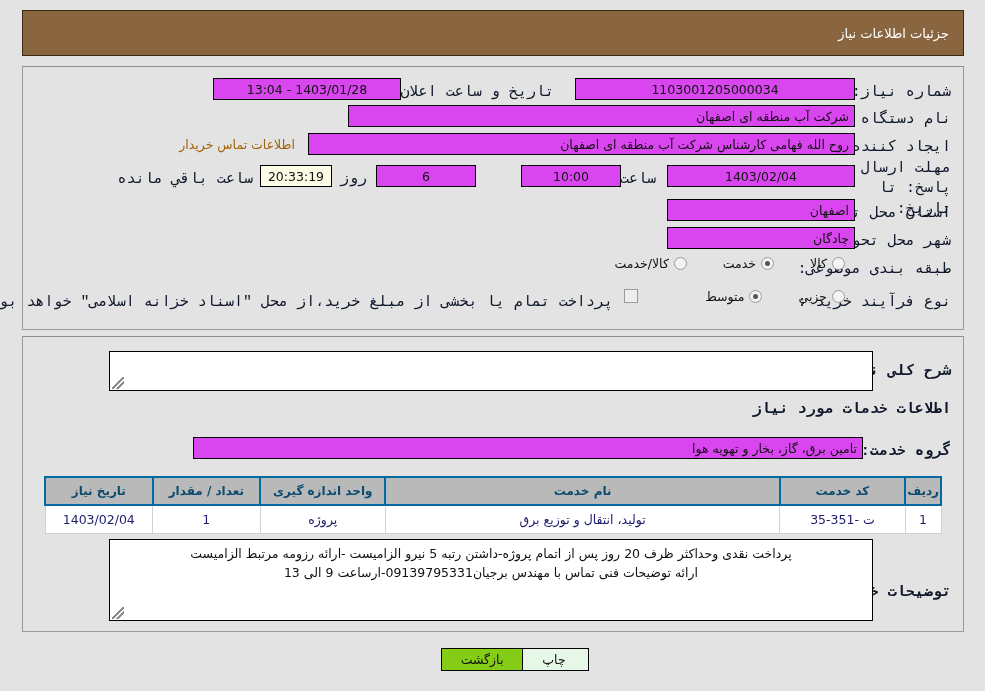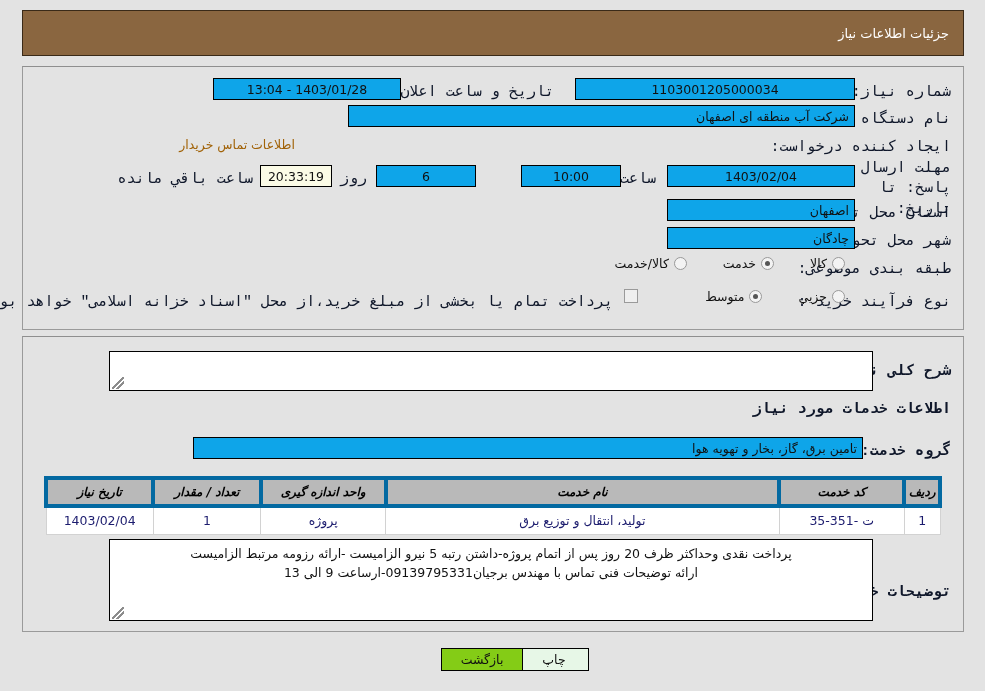--- a/index.html
+++ b/index.html
@@ -56,21 +56,21 @@
     position: absolute; background: #e3e3e3;
     border: 1px solid #9a9a9a; border-top-color: #8f8f8f;
     z-index: 1;
   }
   #panel-top    { left: 22px; top: 66px;  width: 942px; height: 264px; }
   #panel-bottom { left: 22px; top: 336px; width: 942px; height: 296px; }
 
   .lbl { position: absolute; font-size: 15px; color: #0f172a; white-space: nowrap; font-family: Liberation Mono, monospace; }
   .lbl-bold { font-weight: bold; }
   .fld {
-    position: absolute; background: #0ea5e9; border: 1px solid #000;
+    position: absolute; background: #d946ef; border: 1px solid #000;
     font-size: 12.5px; color: #111; display: flex; align-items: center;
     padding: 0 5px; direction: rtl; height: 22px;
   }
   .fld.center { justify-content: center; }
   .fld.rightt { justify-content: flex-start; }
   .fld.ltr { direction: ltr; }
   .fld.timer { background: #fbfbe6; }
 
   .linktext {
     position: absolute; font-size: 12.5px; color: #a16207; white-space: nowrap;
@@ -108,22 +108,22 @@
       linear-gradient(135deg, transparent 66%, #8d8d8d 66%, #8d8d8d 77%, transparent 77%);
   }
 
   
   .tbl {
     position: absolute; left: 44px; top: 476px; width: 898px;
     border-collapse: collapse; font-size: 12.5px; z-index: 2;
     border: 1px solid #aaa;
   }
   .tbl th {
-    background: #b9b9b9; color: #000000; font-weight: bold;
-    border: 4px solid #0369a1; height: 28px; font-size: 12px; font-style: italic;
+    background: #b9b9b9; color: #0c4a6e; font-weight: bold;
+    border: 2px solid #0369a1; height: 28px; font-size: 12px;
   }
   .tbl td {
     background: #fff; color: #1c1c6e; border: 1px solid #d2d2d2;
     height: 28px; text-align: center; font-size: 12.5px;
   }
 
   
   .btn {
     position: absolute; border: 1px solid #000; height: 23px;
     font-size: 12.5px; color: #111; display: flex;
@@ -153,20 +153,21 @@
 
     <div class="lbl" style="right:12px; top:15px;">شماره نیاز:</div>
     <div class="fld center ltr" style="right:108px; top:11px; width:280px;">1103001205000034</div>
     <div class="lbl" style="right:409px; top:15px;">تاریخ و ساعت اعلان عمومی:</div>
     <div class="fld center ltr" style="right:562px; top:11px; width:188px;">13:04 - 1403/01/28</div>
 
     <div class="lbl" style="right:12px; top:42px;">نام دستگاه خریدار:</div>
     <div class="fld rightt" style="right:108px; top:38px; width:507px;">شرکت آب منطقه ای اصفهان</div>
 
     <div class="lbl" style="right:12px; top:70px;">ایجاد کننده درخواست:</div>
+    <div class="fld rightt" style="right:108px; top:66px; width:547px;">روح الله فهامی کارشناس شرکت آب منطقه ای اصفهان</div>
     <div class="linktext" style="right:668px; top:70px;">اطلاعات تماس خریدار</div>
 
     <div class="lbl" style="right:12px; top:92px; width:92px; white-space:normal; line-height:1.35;">مهلت ارسال پاسخ: تا تاریخ:</div>
     <div class="fld center ltr" style="right:108px; top:98px; width:188px;">1403/02/04</div>
     <div class="lbl" style="right:307px; top:102px;">ساعت</div>
     <div class="fld center ltr" style="right:342px; top:98px; width:100px;">10:00</div>
     <div class="fld center ltr" style="right:487px; top:98px; width:100px;">6</div>
     <div class="lbl" style="right:596px; top:102px;">روز و</div>
     <div class="fld center ltr timer" style="right:631px; top:98px; width:72px;">20:33:19</div>
     <div class="lbl" style="right:710px; top:102px;">ساعت باقي مانده</div>

